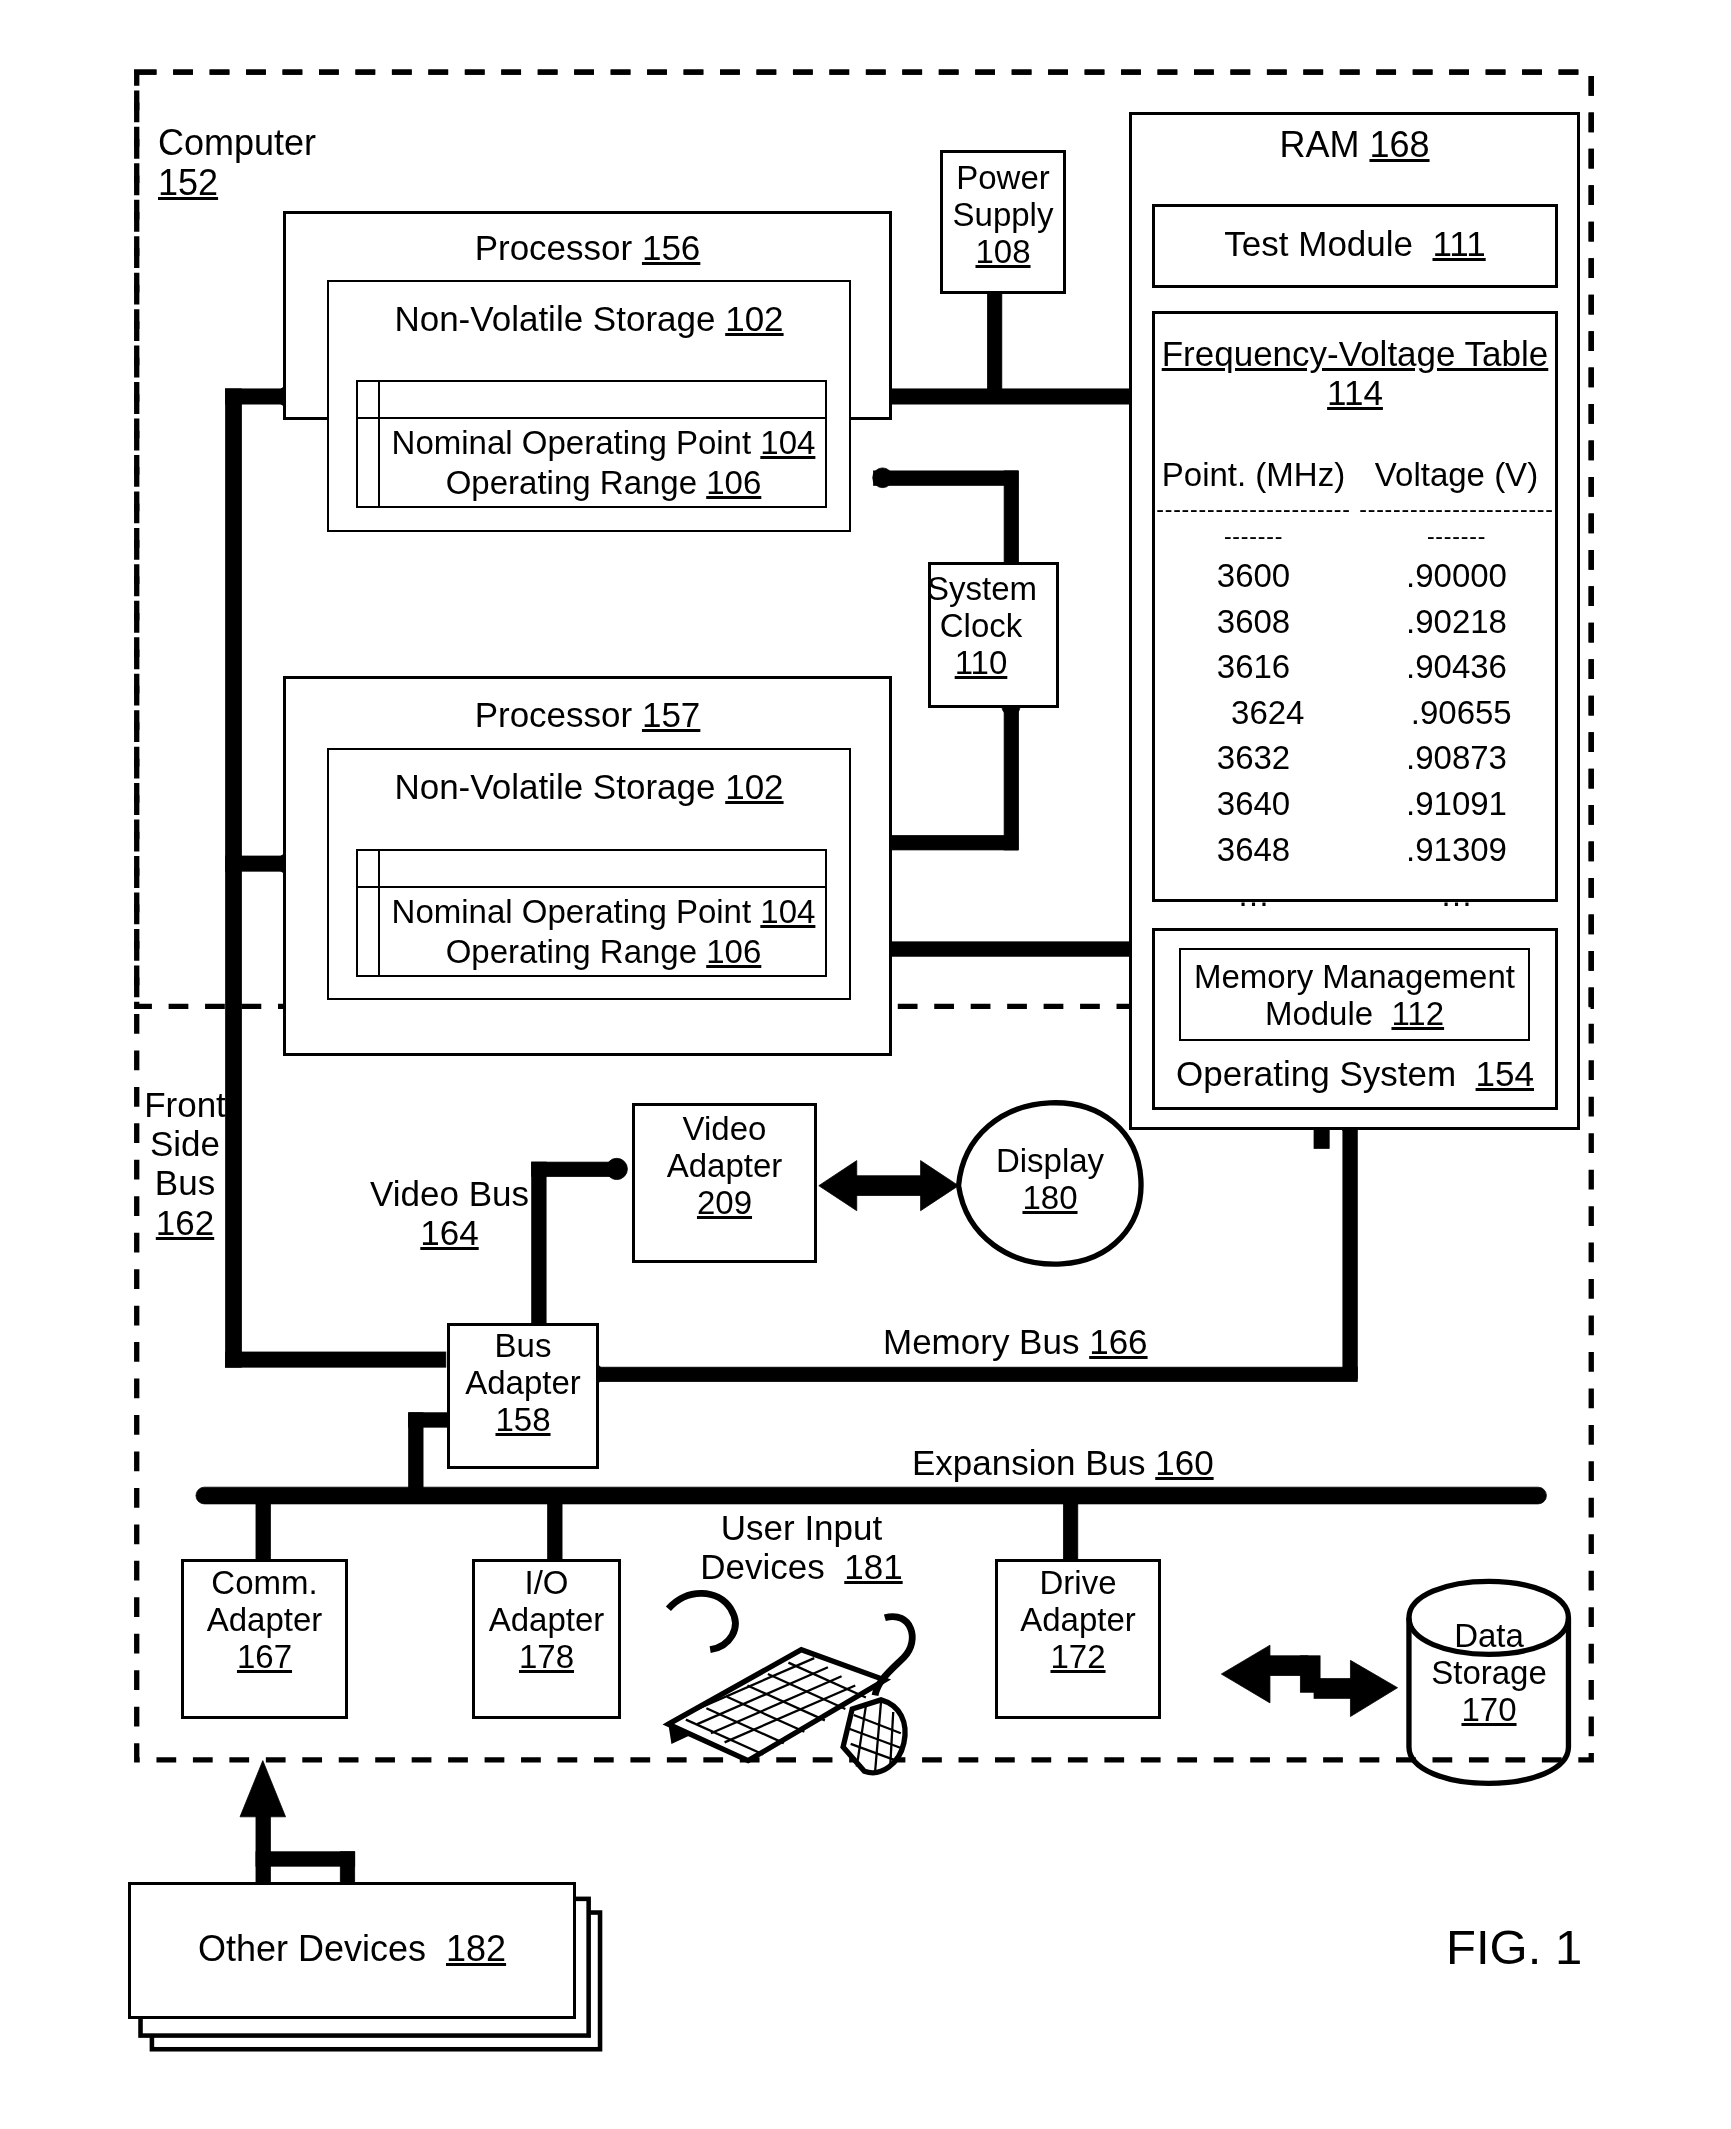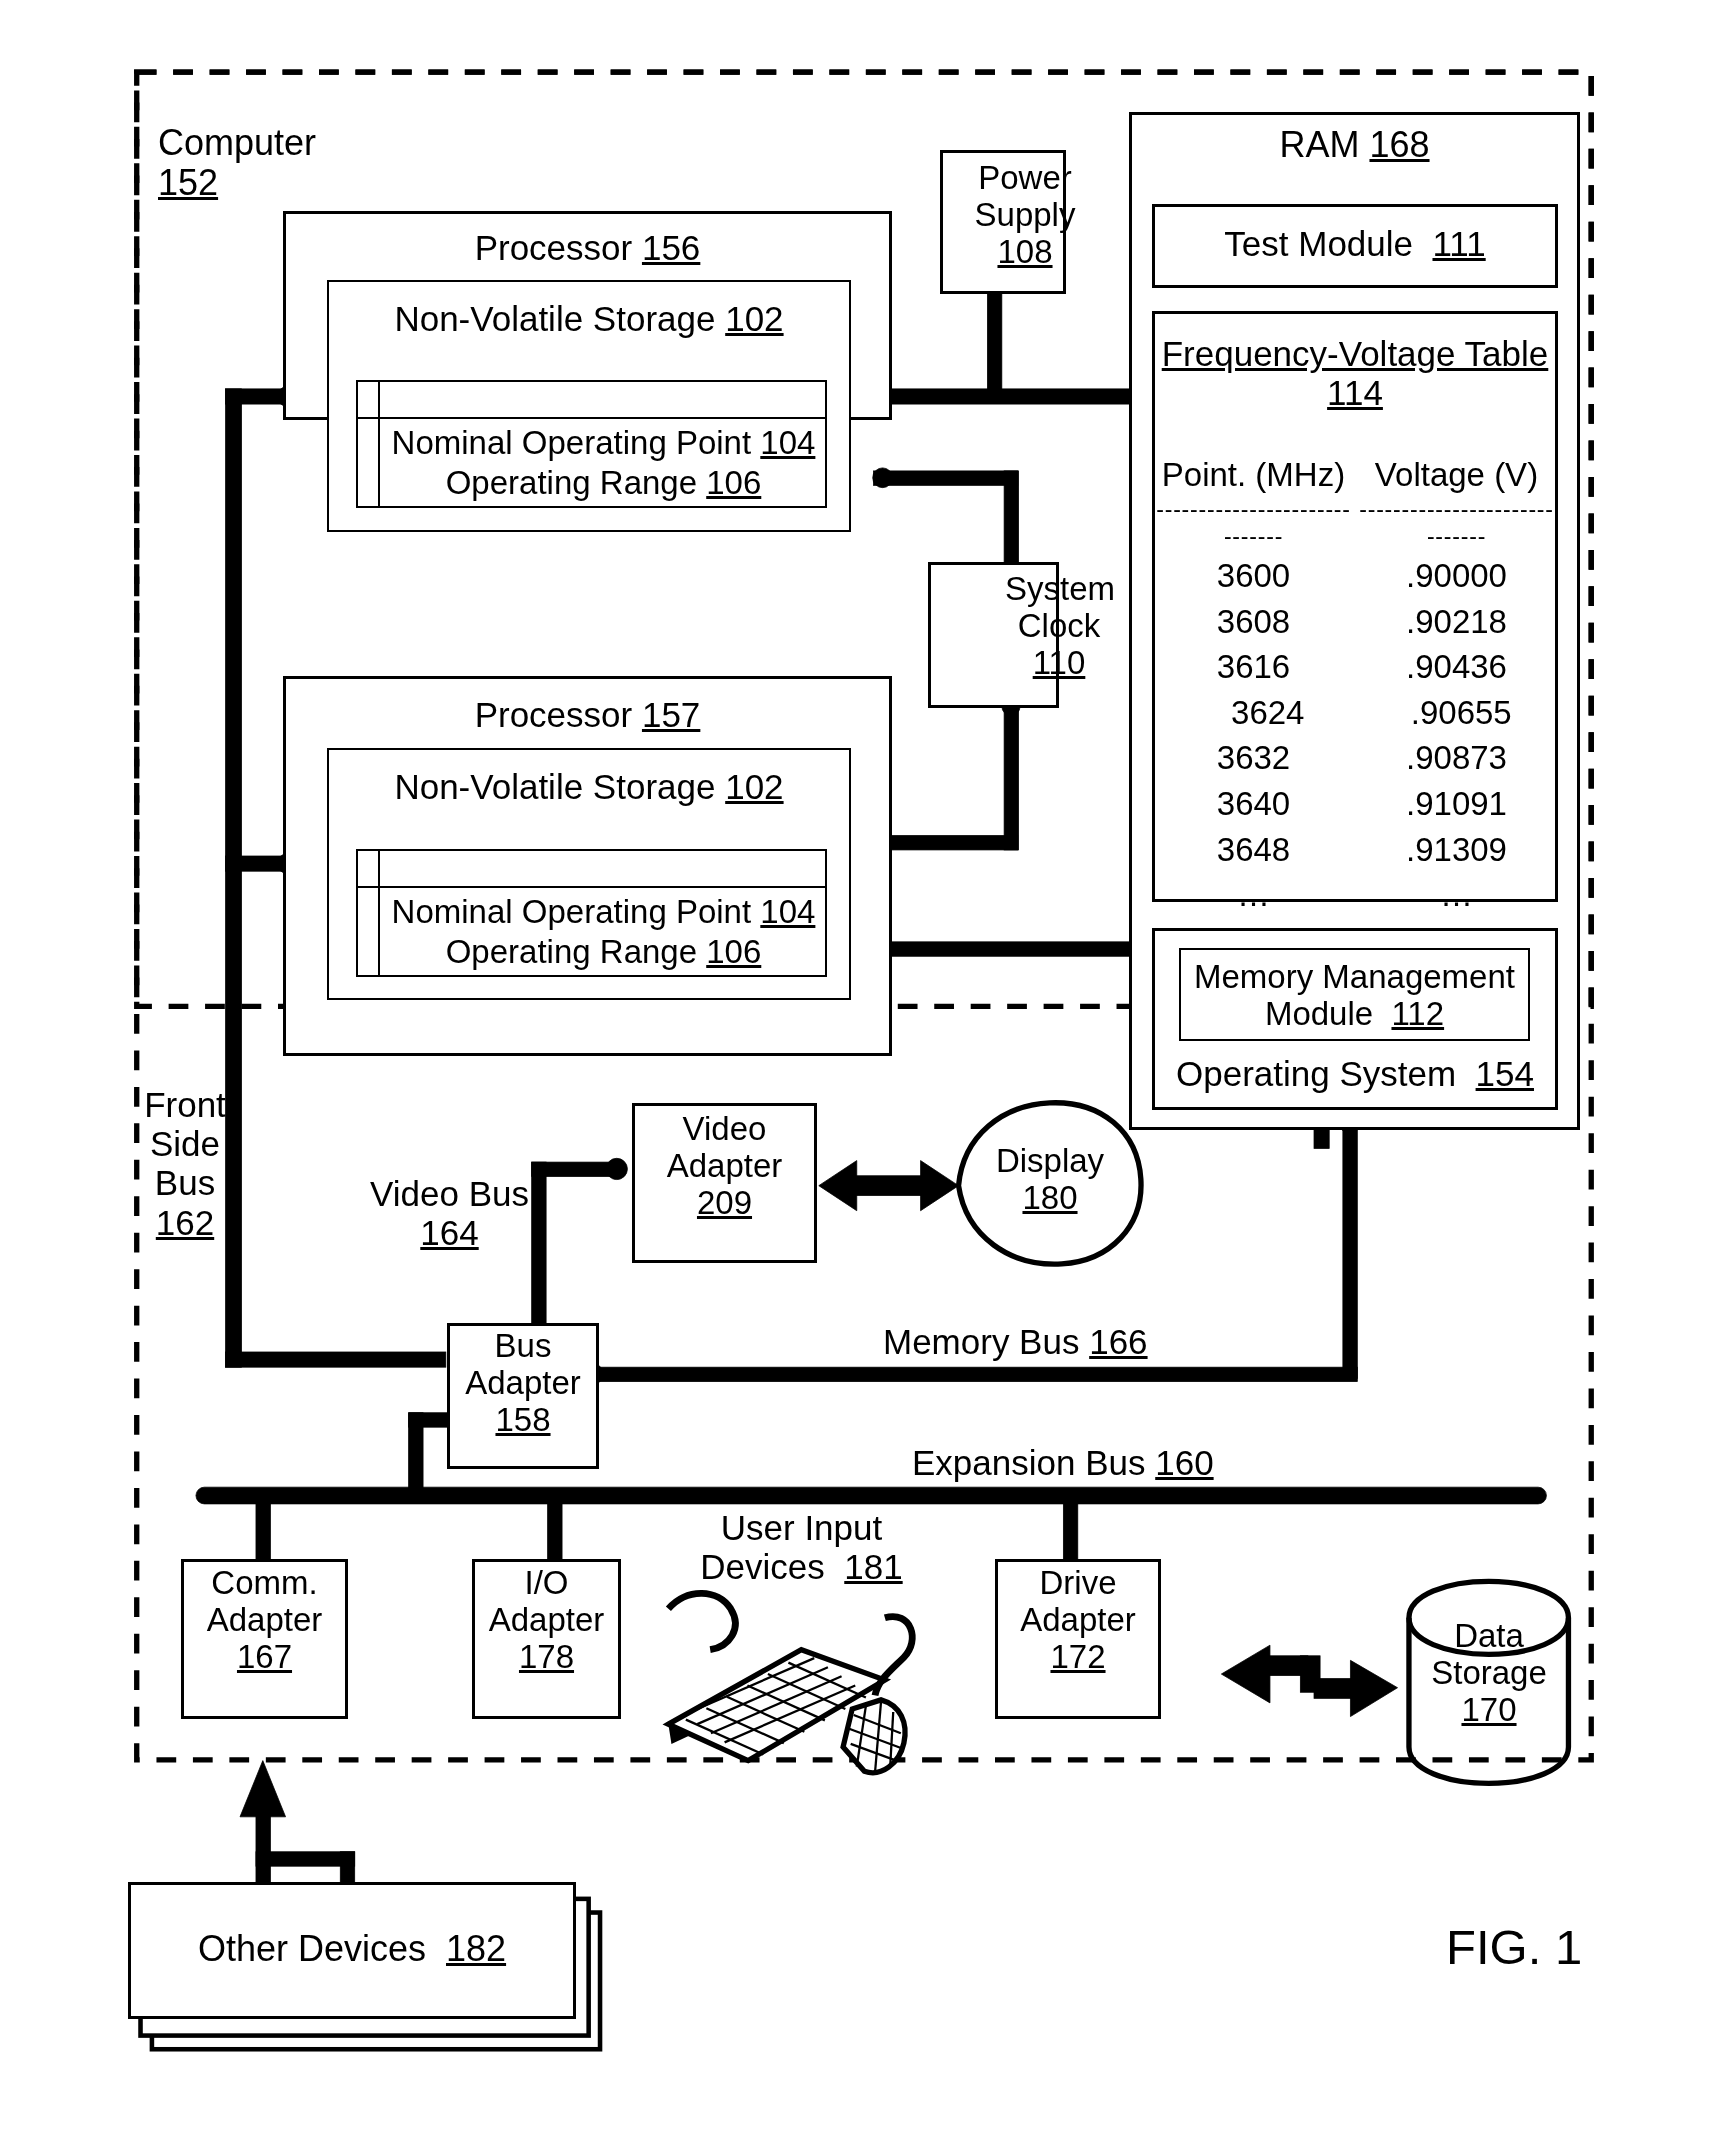--- a/index.html
+++ b/index.html
@@ -199,28 +199,28 @@
   <div style="position:absolute;left:356px;top:849px;width:24px;height:128px;border-right:2.3px solid #000;box-sizing:border-box;"></div>
   <div style="position:absolute;left:356px;top:886px;width:471px;height:2.3px;background:#000;"></div>
   <div class="lbl t44 ctr" style="left:380px;top:894px;width:447px;">
     <span>Nominal Operating Point</span> <u class="n">104</u>
   </div>
   <div class="lbl t44 ctr" style="left:380px;top:934px;width:447px;">
     <span>Operating Range</span> <u class="n">106</u>
   </div>
 
   <div class="box" style="left:940px;top:150px;width:126px;height:144px;"></div>
-  <div class="lbl t44 ctr" style="left:940px;top:160px;width:126px;padding-left:22px;">
+  <div class="lbl t44 ctr" style="left:940px;top:160px;width:126px;">
     <span>Power</span><br>
     <span>Supply</span><br>
     <u class="n">108</u>
   </div>
 
   <div class="box" style="left:928px;top:562px;width:131px;height:146px;"></div>
-  <div class="lbl t44 ctr" style="left:960px;top:571px;width:108px;padding-left:45px;">
+  <div class="lbl t44 ctr" style="left:882px;top:571px;width:108px;padding-left:45px;">
     <span>System</span><br>
     <span>Clock</span><br>
     <u class="n">110</u>
   </div>
 
   <div class="box" style="left:1129px;top:112px;width:451px;height:1018px;"></div>
   <div class="lbl t48 ctr" style="left:1129px;top:125px;width:451px;">
     <span>RAM</span> <u class="n">168</u>
   </div>
 

